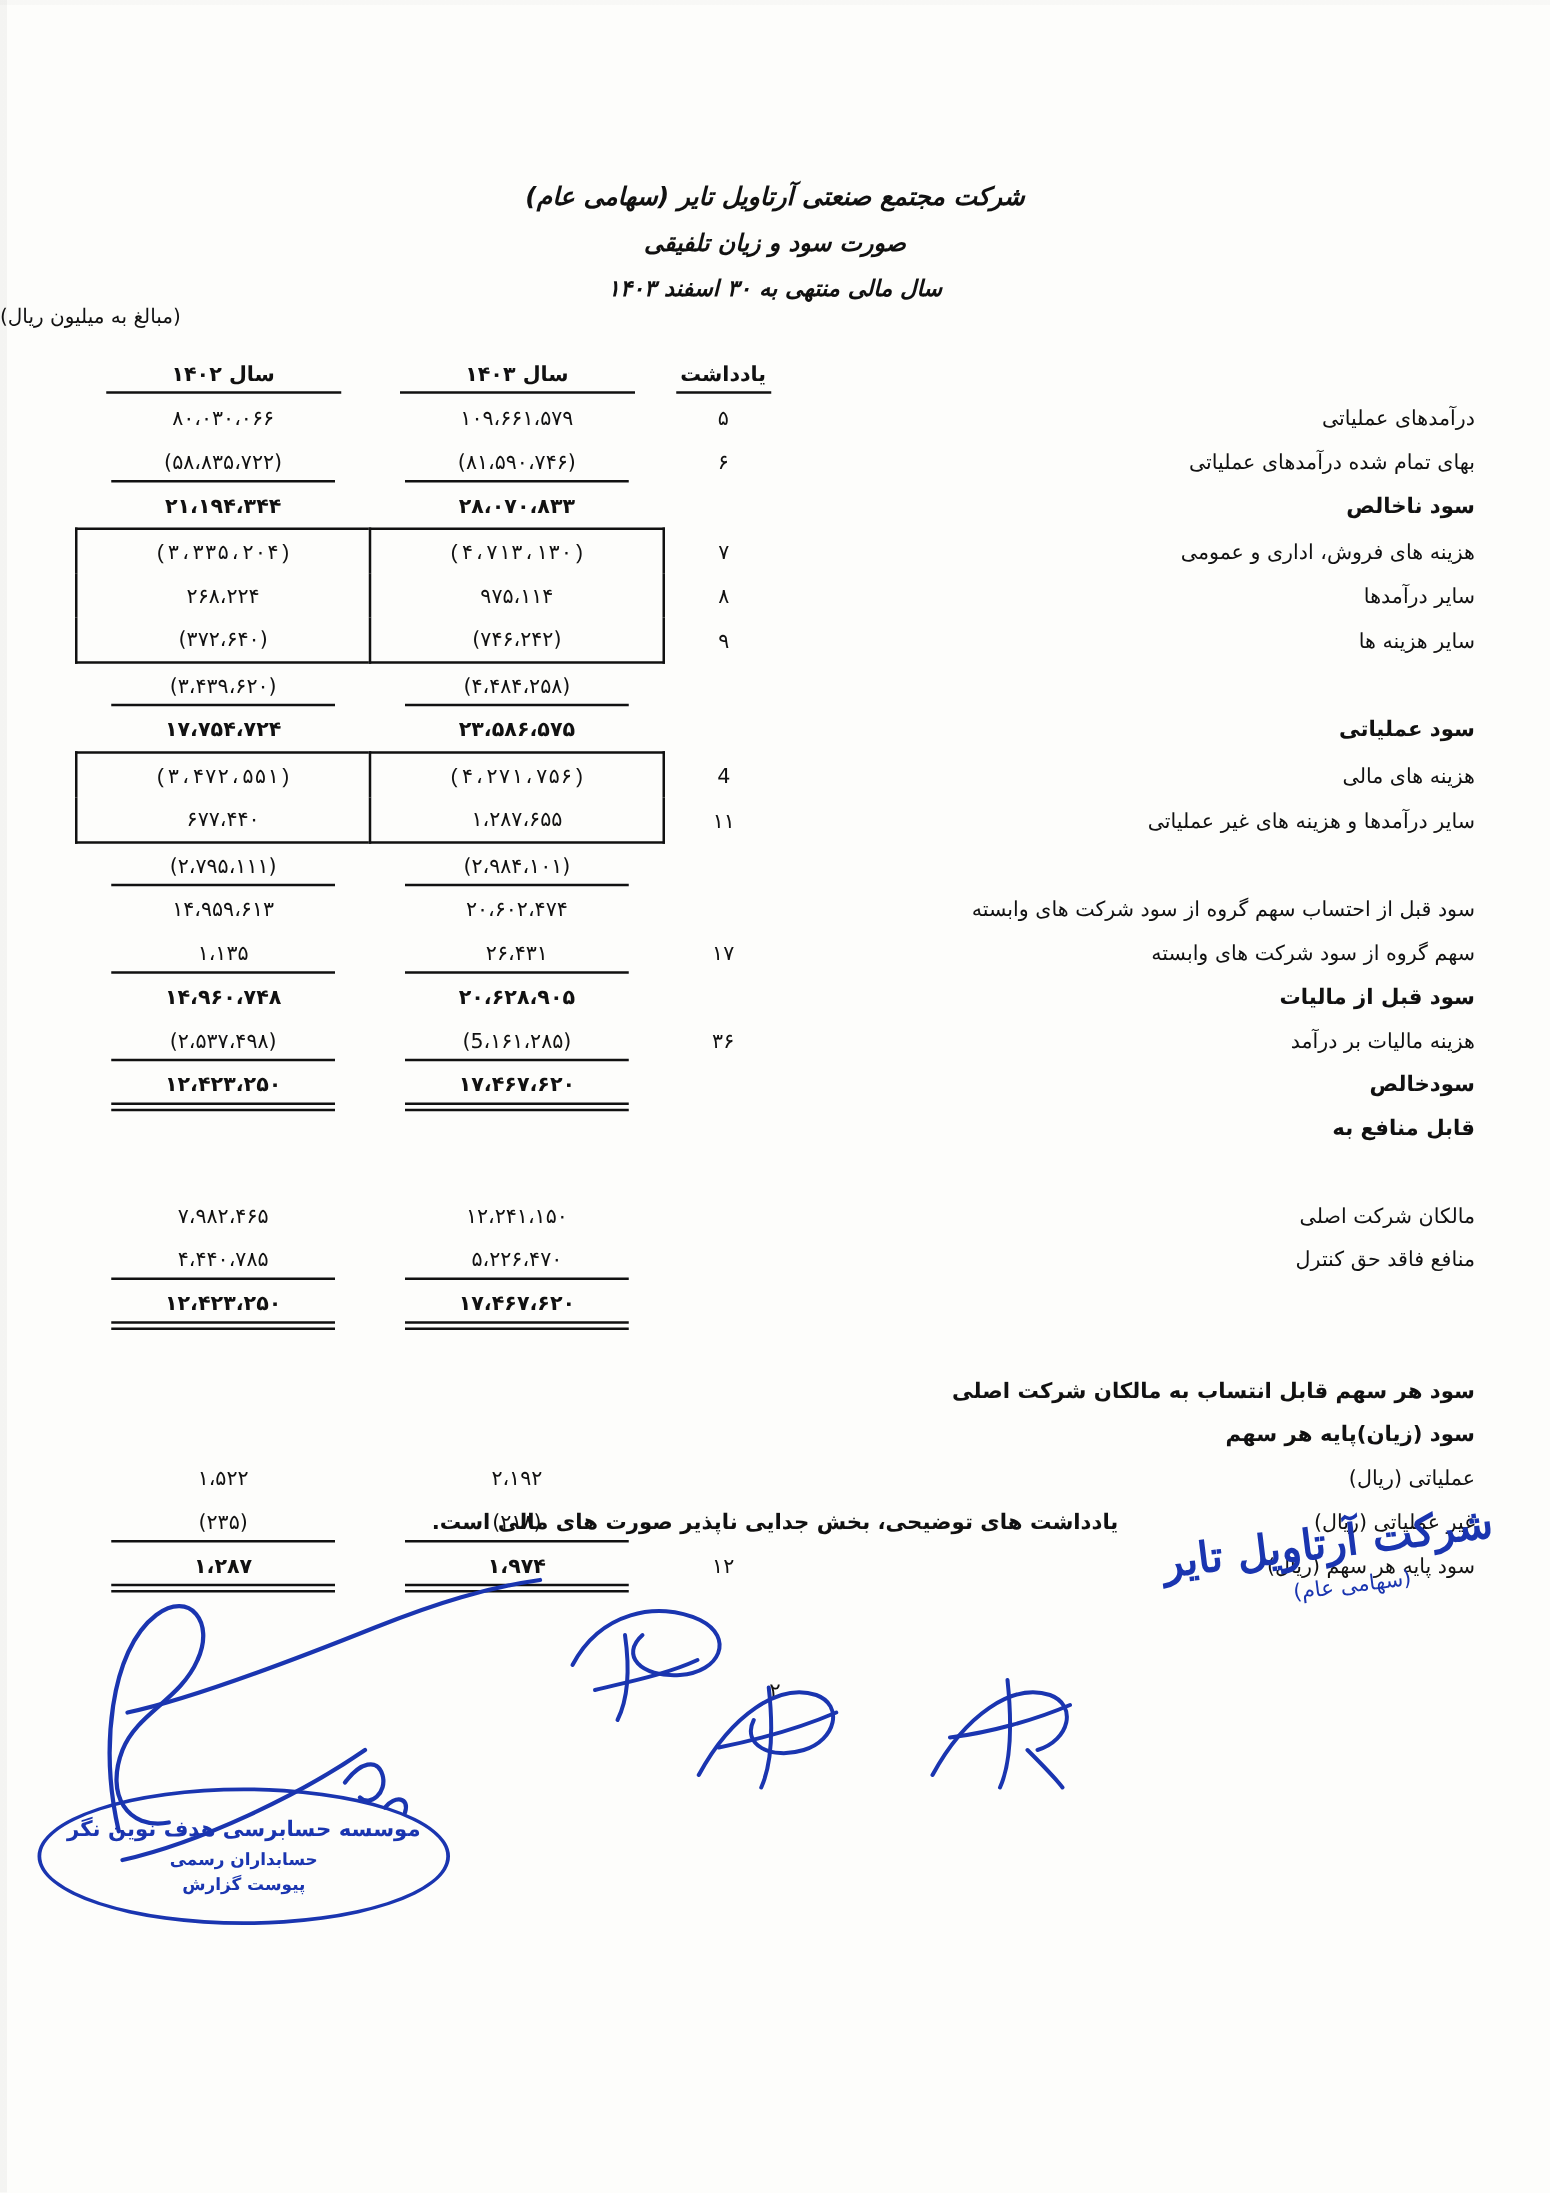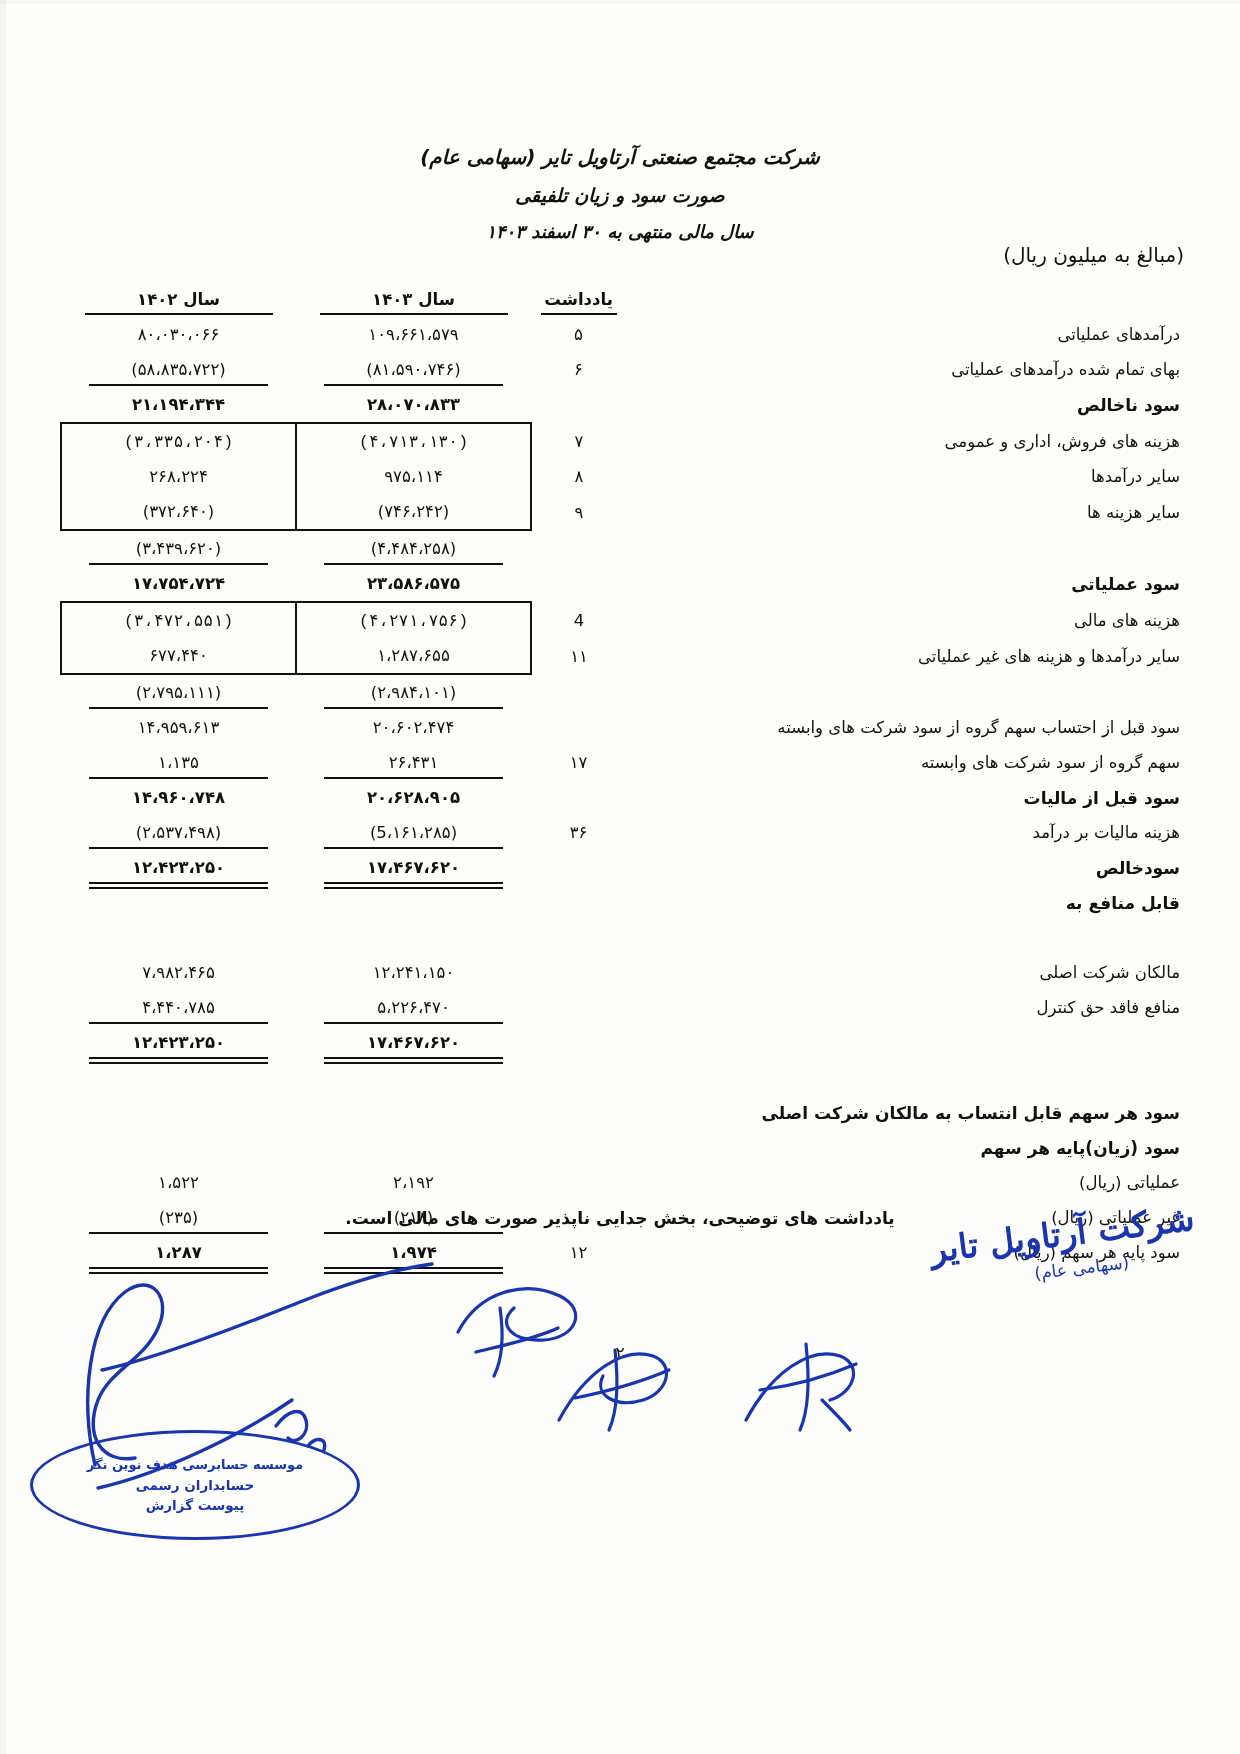--- a/index.html
+++ b/index.html
@@ -20,22 +20,22 @@
   }
   
   .titles { text-align:center; padding-top:138px;font-style:italic; }
   .titles div { font-weight:bold; line-height:1.95; letter-spacing:0.2px; }
   .t1 { font-size:20px; }
   .t2 { font-size:19px; }
   .t3 { font-size:18px; }
 
   .units {
     position:absolute; top:243px; left:0; right:0;
-    text-align:right; font-size:20px;
-    padding-right:56px;
+    text-align:left; font-size:16px;
+    padding-right:36px;
   }
 
   
   .sheet {
     position:absolute;
     top:282px; right:60px; left:60px;
   }
   table.fin {
     width:100%; border-collapse:collapse;
     table-layout:fixed;
@@ -112,21 +112,21 @@
     border:3px solid #1a35b0;
     border-radius:50%;
   }
   .stamp-text {
     position:absolute; inset:0;
     display:flex; flex-direction:column;
     align-items:center; justify-content:center;
     color:#1a35b0; font-weight:bold;
     line-height:1.5;
   }
-  .stamp-text .l1 { font-size:13px; }
+  .stamp-text .l1 { font-size:17px; }
   .stamp-text .l2 { font-size:13.5px; }
   .stamp-text .l3 { font-size:13.5px; }
   .stamp-tr {
     position:absolute; right:40px; top:1215px;
     width:290px; height:120px;
     color:#1a35b0;
     transform:rotate(-7deg);
   }
   .stamp-tr .ln1 {
     font-size:34px; font-weight:bold;

